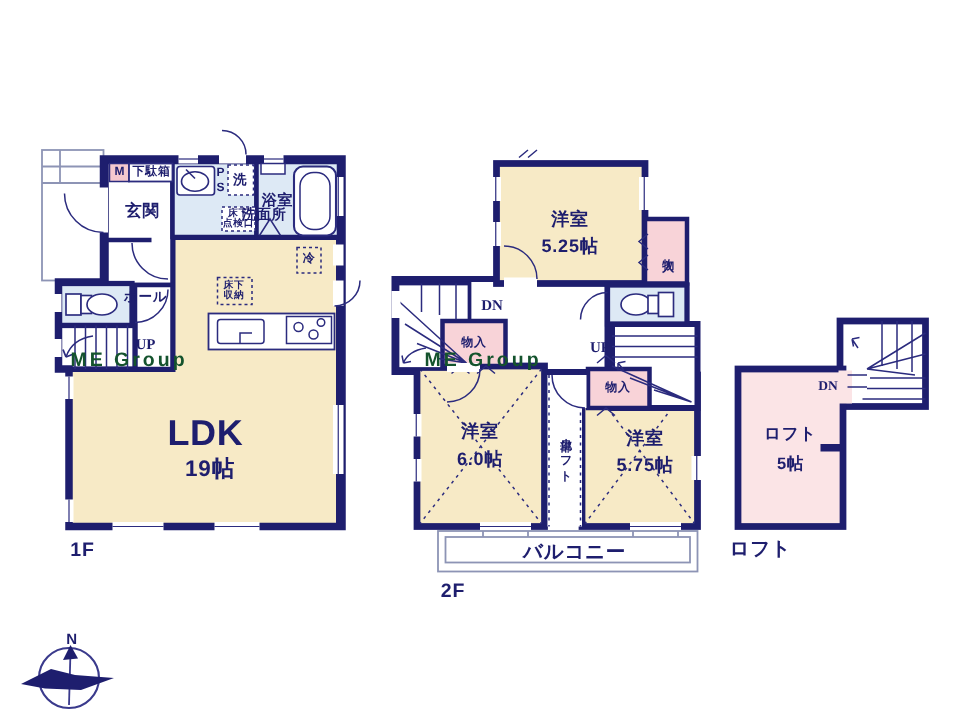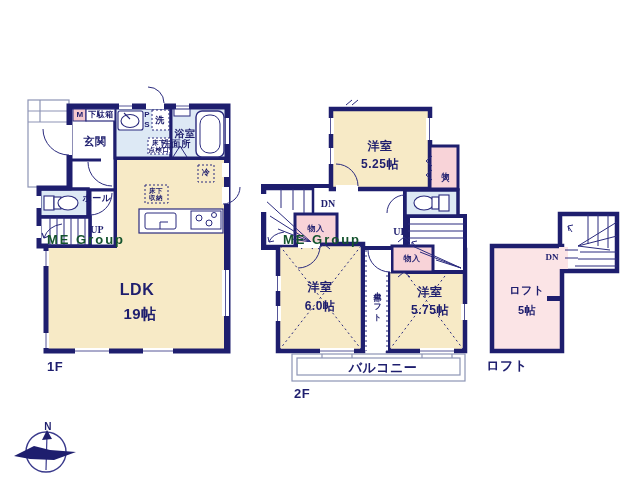--- a/index.html
+++ b/index.html
@@ -229,21 +229,21 @@
 <div class="lbl vert" style="left:146px;top:120px;font-size:8px;">PS</div>
 <div class="lbl" style="left:160px;top:120px;font-size:9px;">洗</div>
 <div class="lbl" style="left:159px;top:146px;font-size:6.5px;">床下
 点検口</div>
 <div class="lbl" style="left:185px;top:134px;font-size:10px;">浴室</div>
 <div class="lbl" style="left:97px;top:180px;font-size:9px;margin-top:18px;">ホール</div>
 <div class="lbl" style="left:206px;top:173px;font-size:8px;">冷</div>
 <div class="lbl" style="left:156px;top:194px;font-size:6.5px;">床下
 収納</div>
 <div class="lbl updn" style="left:97px;top:230px;font-size:10px;">UP</div>
-<div class="lbl" style="left:137px;top:290px;font-size:16px;">LDK</div>
+<div class="lbl" style="left:137px;top:290px;font-size:24px;">LDK</div>
 <div class="lbl" style="left:140px;top:314px;font-size:15px;">19帖</div>
 <div class="lbl" style="left:55px;top:367px;font-size:13px;">1F</div>
 
 <div class="lbl" style="left:380px;top:147px;font-size:12px;">洋室</div>
 <div class="lbl" style="left:380px;top:165px;font-size:12px;">5.25帖</div>
 <div class="lbl vert" style="left:444px;top:167px;font-size:8px;">物入</div>
 <div class="lbl updn" style="left:328px;top:204px;font-size:10px;">DN</div>
 <div class="lbl" style="left:316px;top:229px;font-size:8px;">物入</div>
 <div class="lbl updn" style="left:400px;top:232px;font-size:10px;">UP</div>
 <div class="lbl" style="left:412px;top:259px;font-size:8px;">物入</div>

